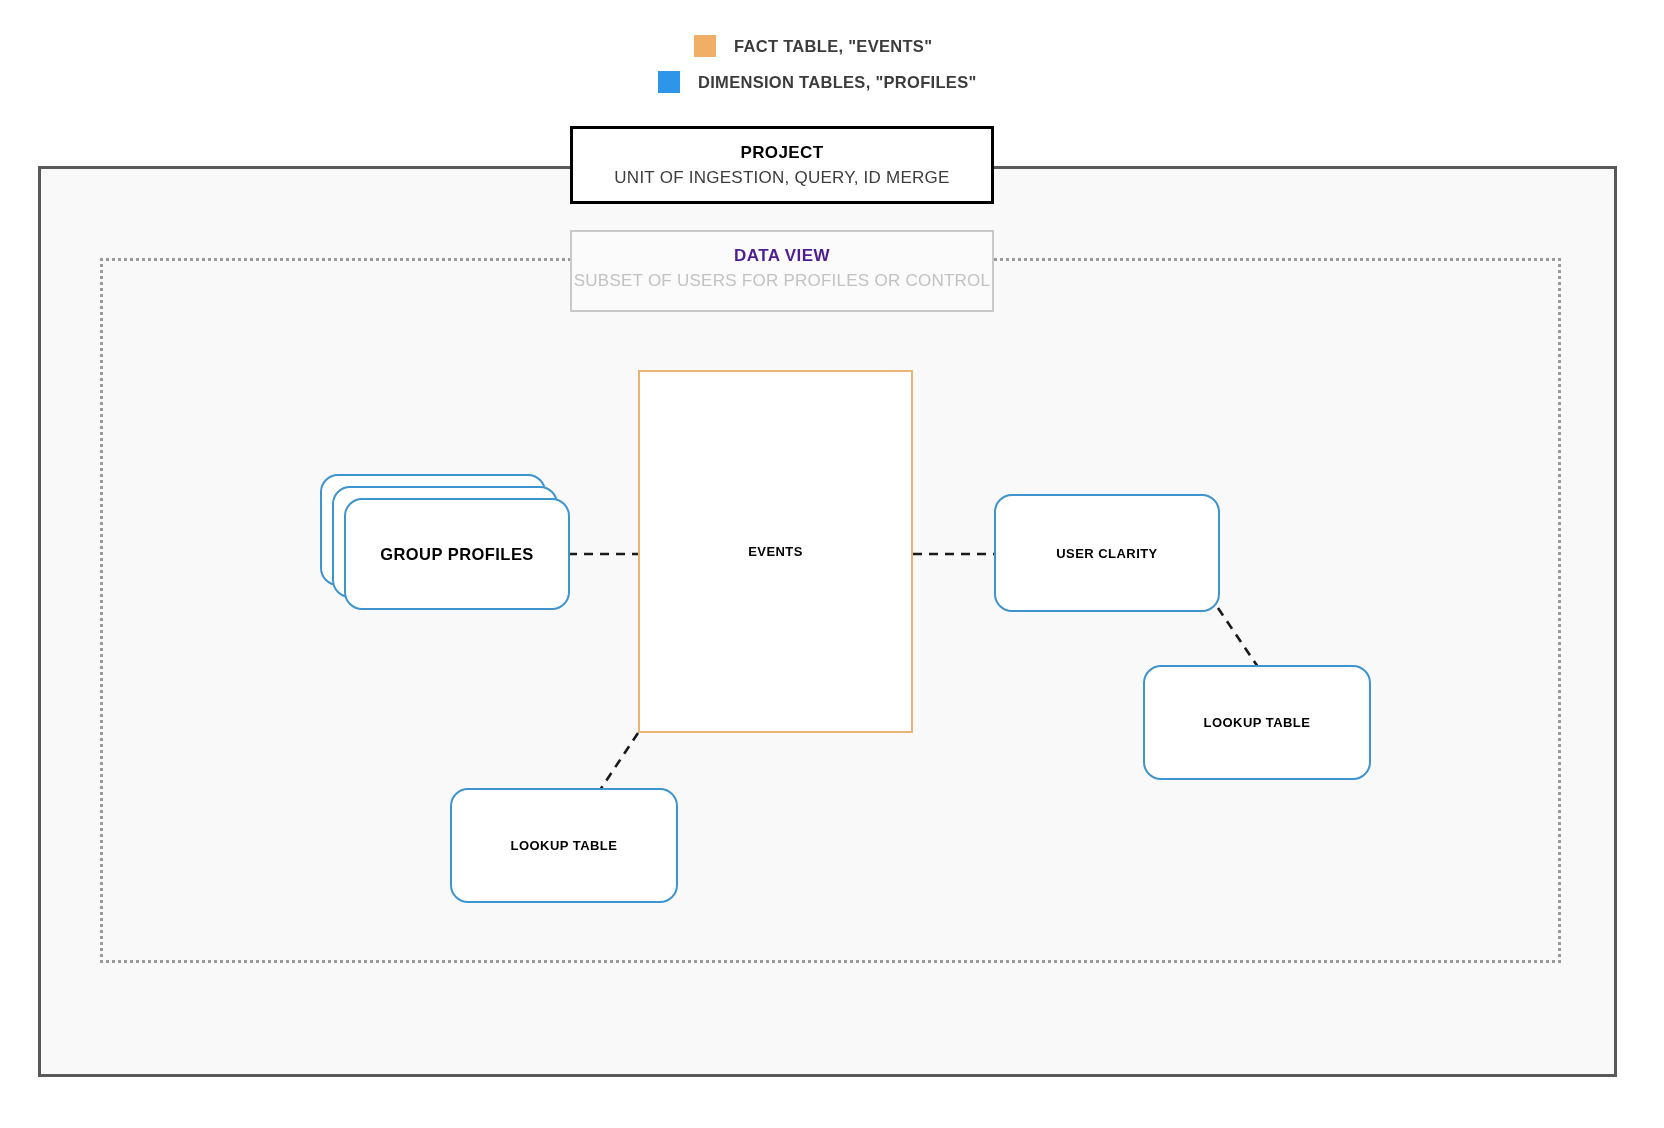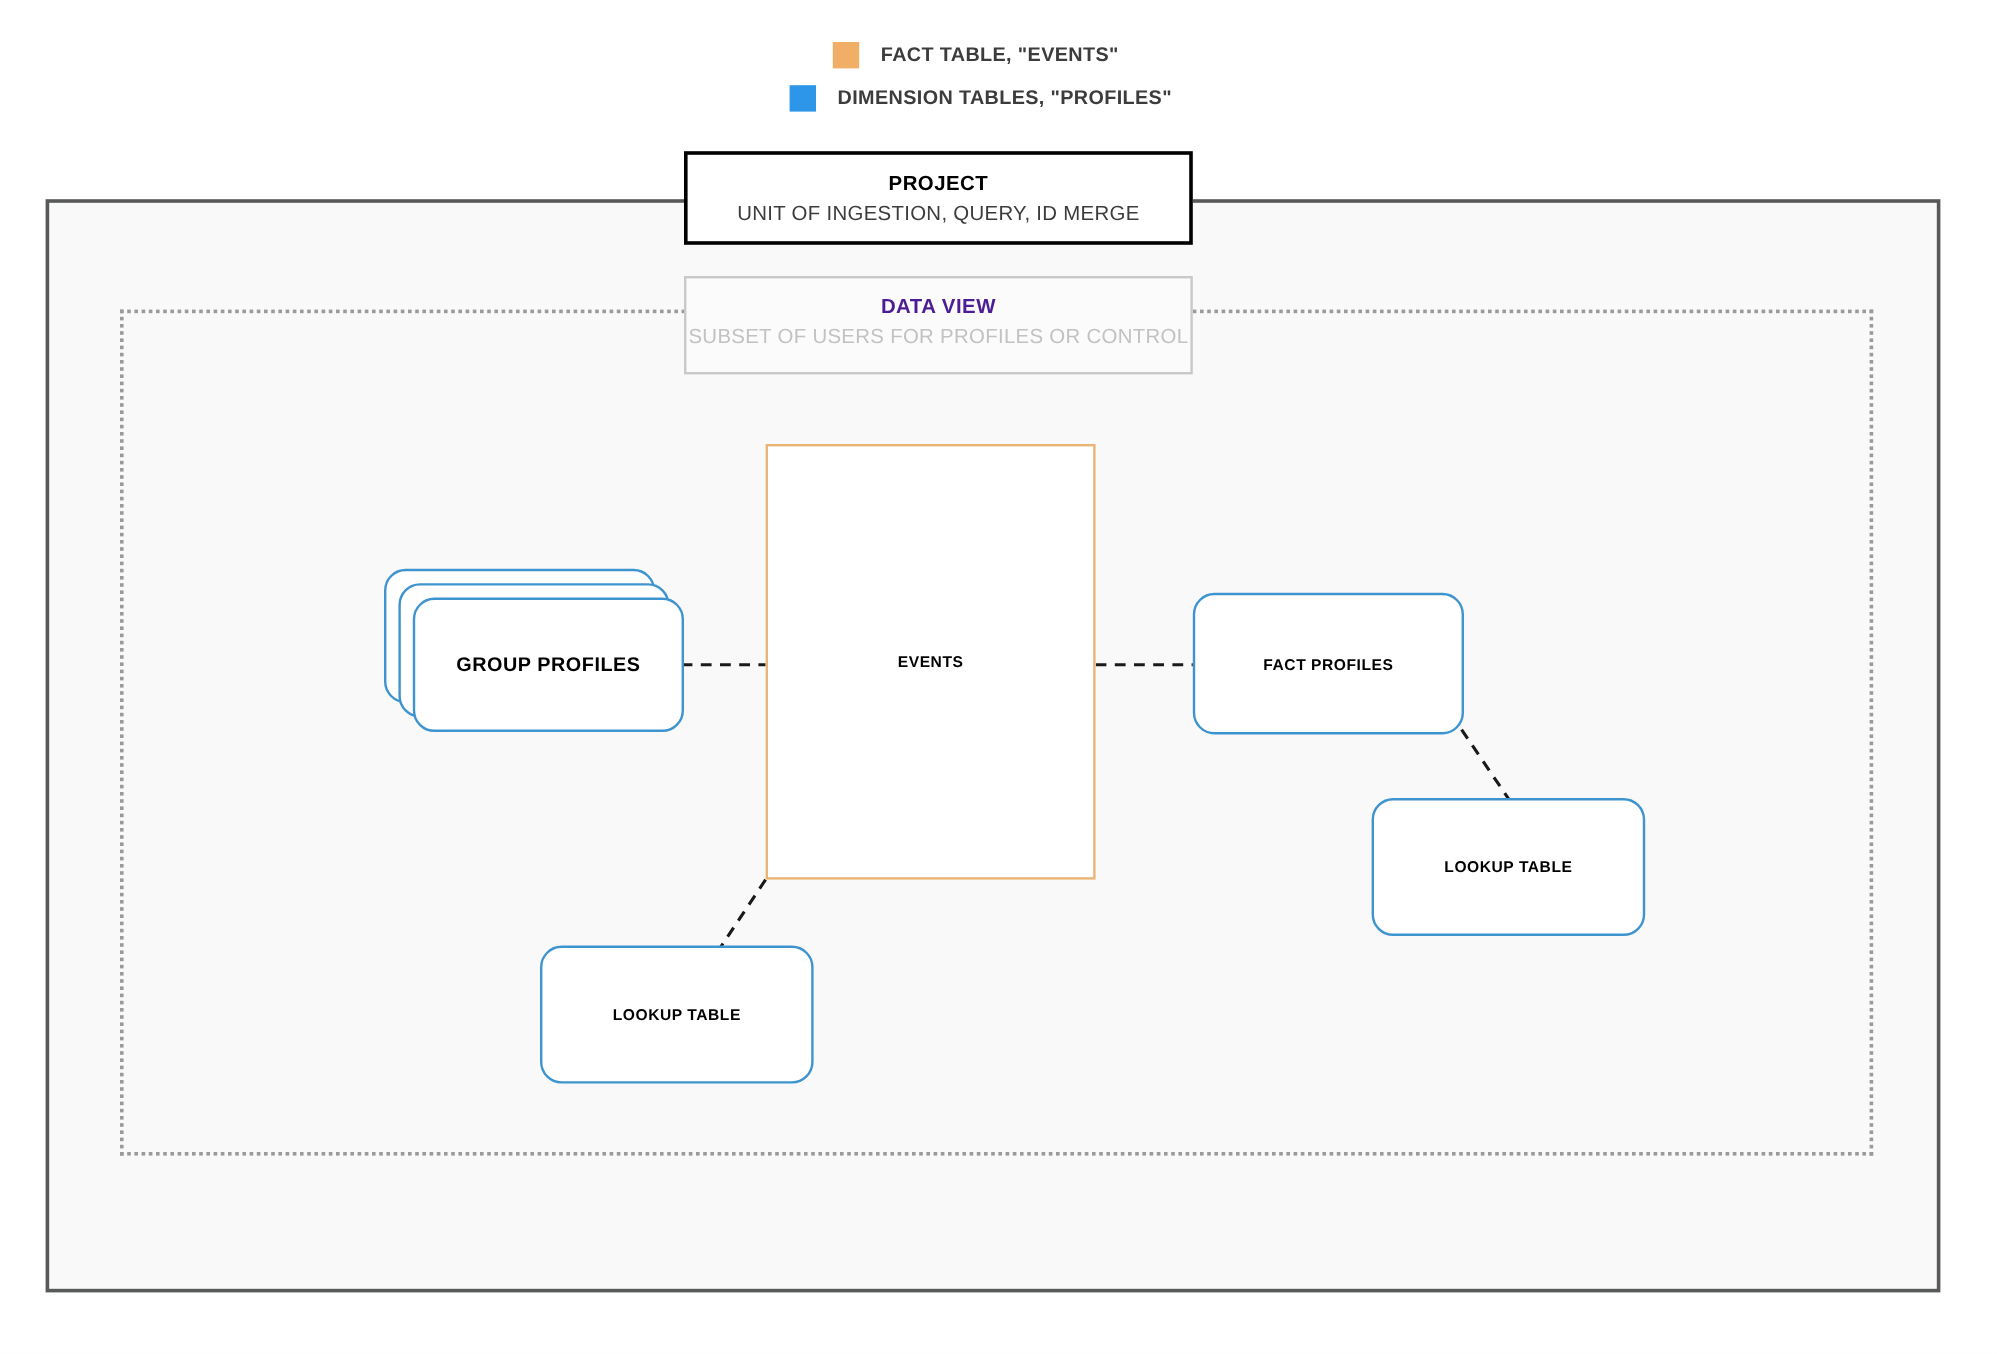--- a/index.html
+++ b/index.html
@@ -252,21 +252,21 @@
 
   <div id="group-profiles-stack">
     <div class="stack-card" id="stack-back"></div>
     <div class="stack-card" id="stack-middle"></div>
     <div class="stack-card" id="stack-front">
       <span class="entity-label">GROUP PROFILES</span>
     </div>
   </div>
 
   <div class="entity dim-box" id="user-profiles-box">
-    <span class="entity-label">FACT PROFILES</span>
+    <span class="entity-label">USER CLARITY</span>
   </div>
 
   <div class="entity dim-box" id="lookup-table-right-box">
     <span class="entity-label">LOOKUP TABLE</span>
   </div>
 
   <div class="entity dim-box" id="lookup-table-left-box">
     <span class="entity-label">LOOKUP TABLE</span>
   </div>
 

